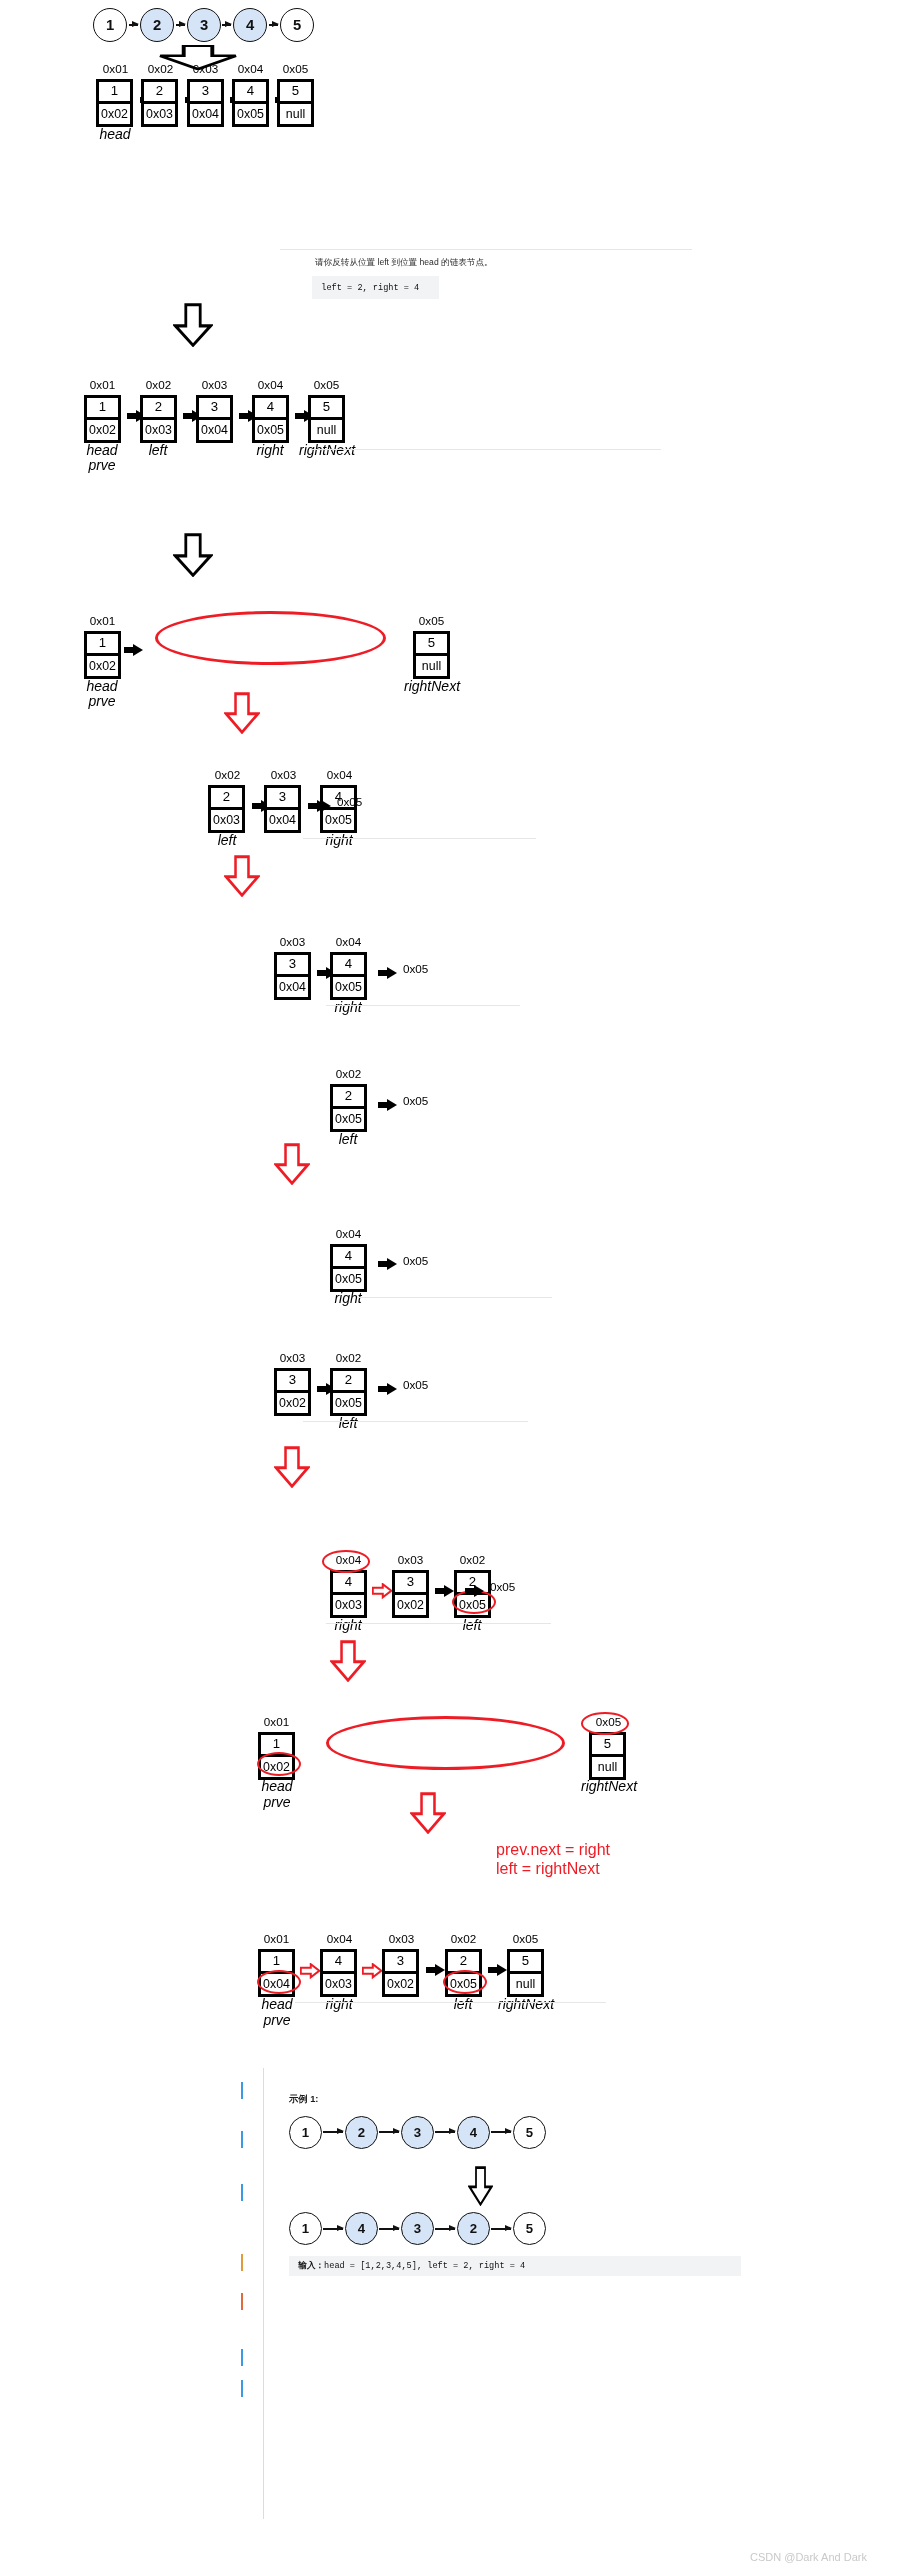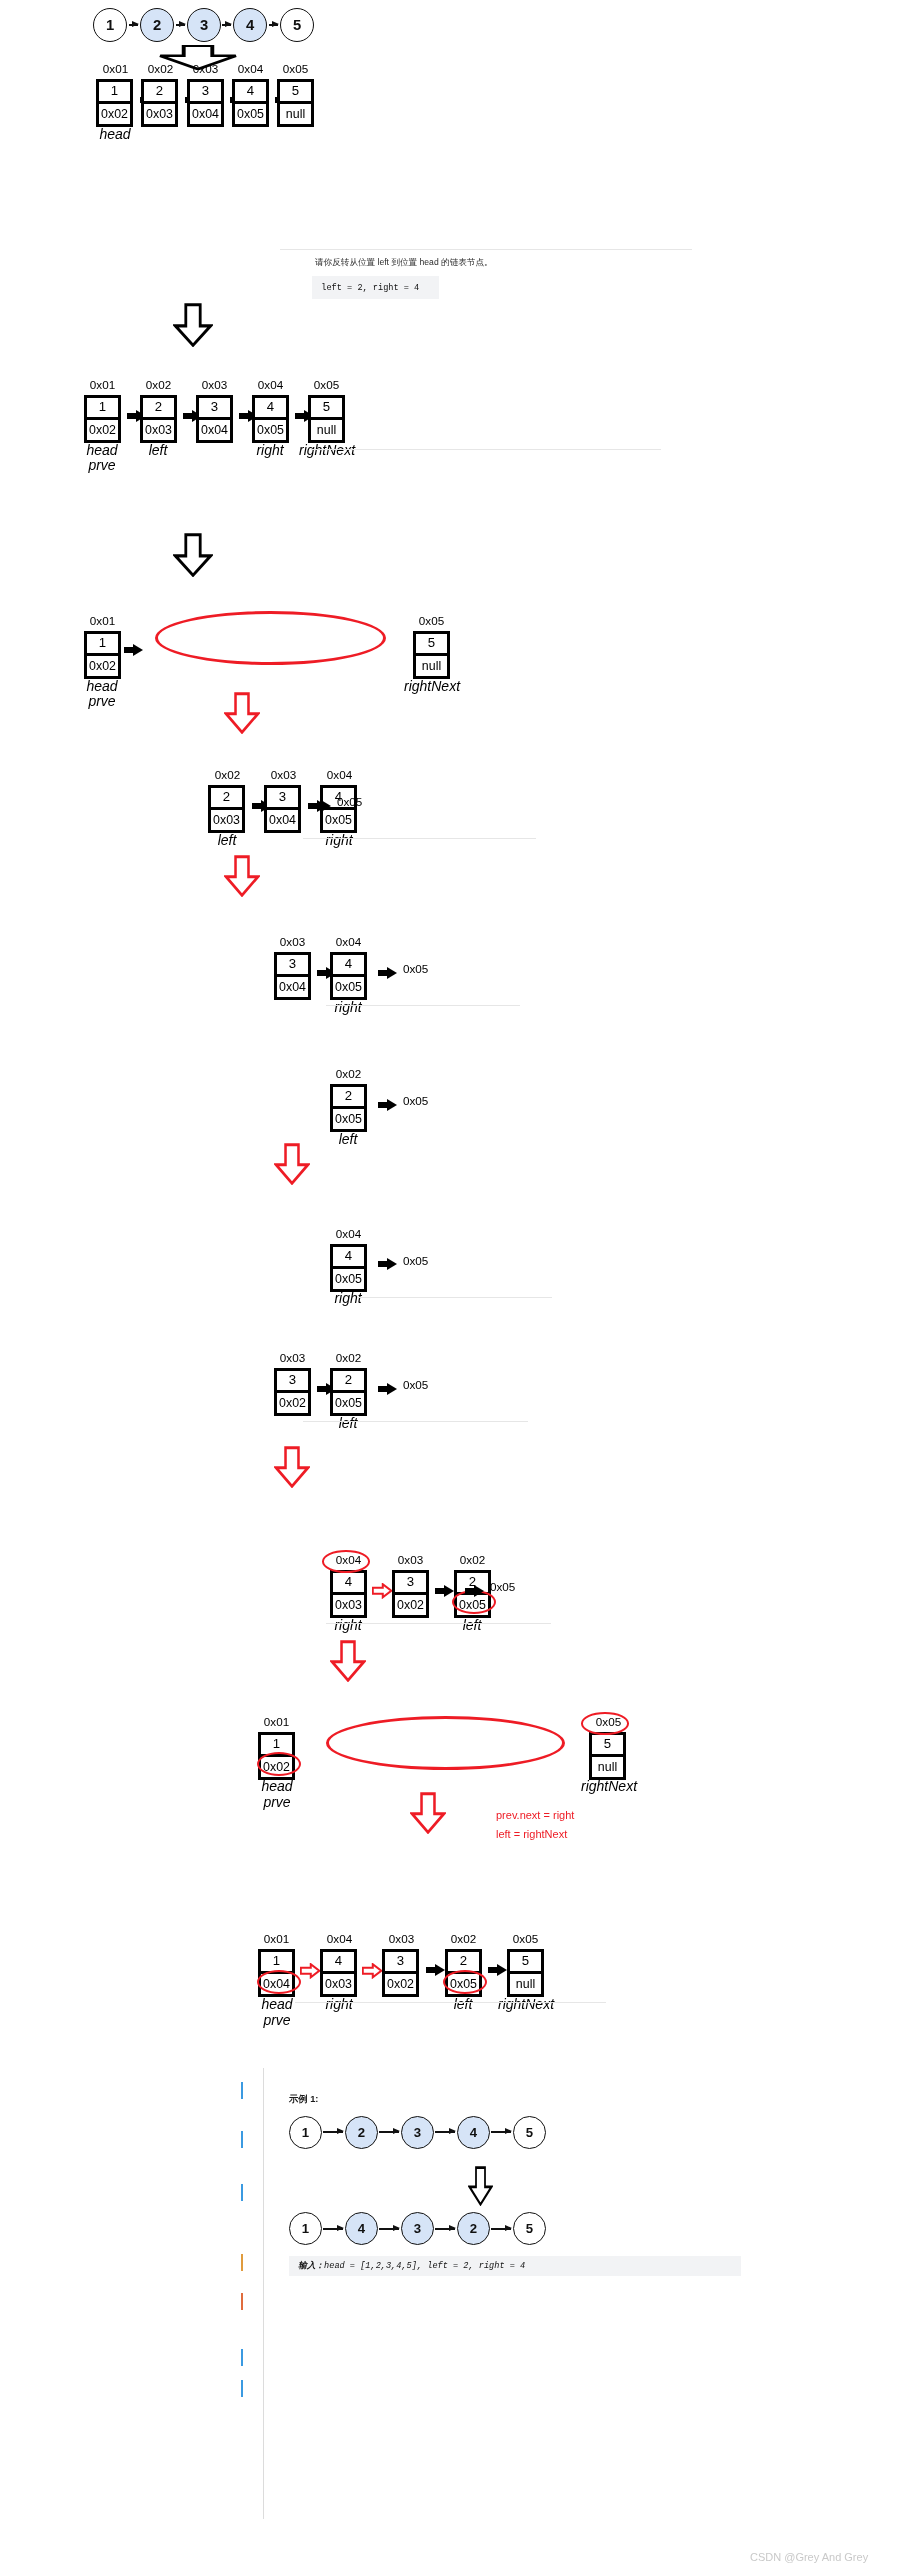--- a/index.html
+++ b/index.html
@@ -84,21 +84,21 @@
     position:absolute;font-size:8.6px;color:#2b2b2b;white-space:nowrap;
     font-family:"Liberation Sans","DejaVu Sans",sans-serif;
   }
   .codeblock{
     position:absolute;background:#f2f3f5;color:#111;
     font-family:"Liberation Mono","DejaVu Sans Mono",monospace;
     font-size:8.6px;display:flex;align-items:center;padding-left:9.3px;
     white-space:nowrap;
   }
   .redtext{
-    position:absolute;color:#ee1c25;font-size:11px;white-space:nowrap;
+    position:absolute;color:#ee1c25;font-size:16px;white-space:nowrap;margin-top:32px;
   }
   .watermark{
     position:absolute;color:#c9c9c9;font-size:11px;white-space:nowrap;
   }
   .exlabel{
     position:absolute;font-size:9.3px;font-weight:bold;color:#1a1a1a;white-space:nowrap;
   }
   .rail{position:absolute;width:1.6px;}
   .vline{position:absolute;width:0.8px;background:#dcdcdc;}
   .panelbg{position:absolute;background:#ffffff;}
@@ -526,19 +526,19 @@
       <span>3</span>
     </div>
     <div class="arrowline" style="left: 435px; top: 2228px; width: 20px;"></div>
     <div class="circ fill sm" style="left: 457px; top: 2212px; width: 33px; height: 33px;">
       <span>2</span>
     </div>
     <div class="arrowline" style="left: 491px; top: 2228px; width: 20px;"></div>
     <div class="circ sm" style="left: 513px; top: 2212px; width: 33px; height: 33px;">
       <span>5</span>
     </div>
-    <div class="codeblock" style="left: 289px; top: 2256px; width: 443px; height: 20px; font-style: italic;">
+    <div class="codeblock" style="left: 289px; top: 2256px; width: 443px; height: 20px;">
       <span style="font-weight: bold;">输入：</span>
       <span>head = [1,2,3,4,5], left = 2, right = 4</span>
     </div>
-    <div class="watermark" style="left: 750px; top: 2551px;">CSDN @Grey And Grey</div>
+    <div class="watermark" style="left: 750px; top: 2551px;">CSDN @Dark And Dark</div>
   </div>
 
 
 </body></html>

